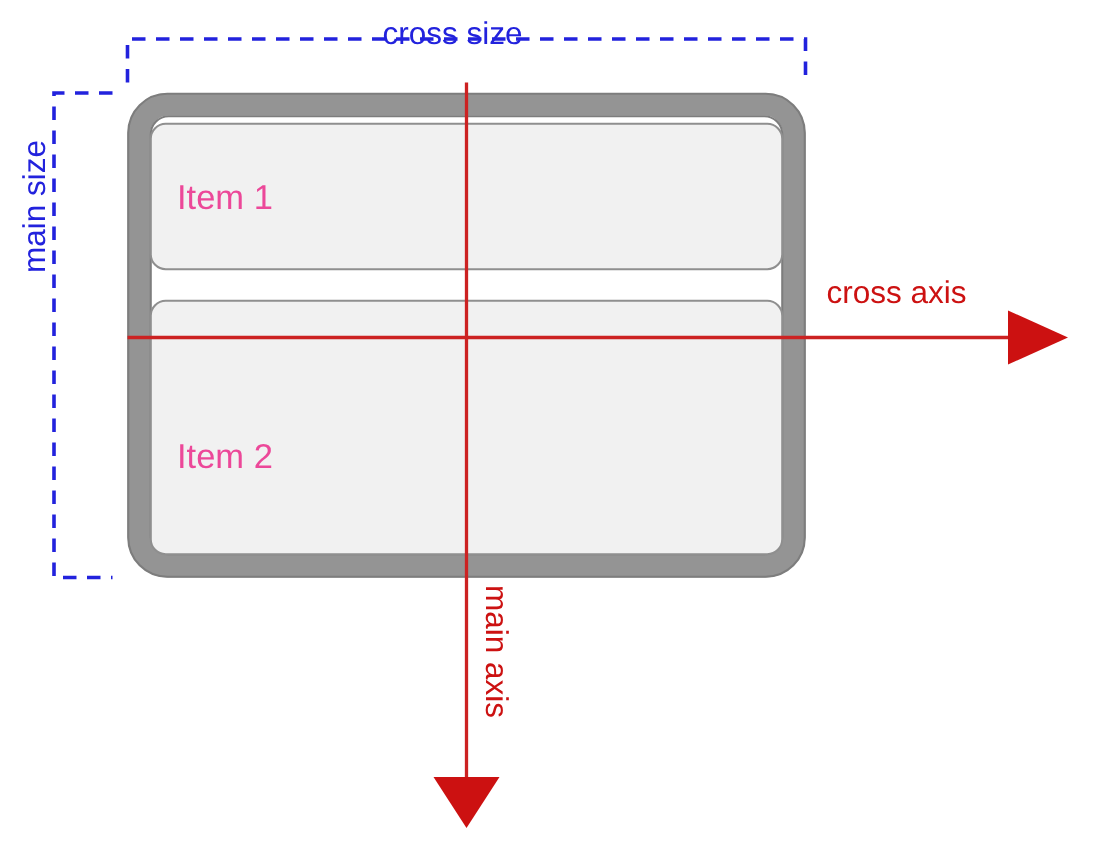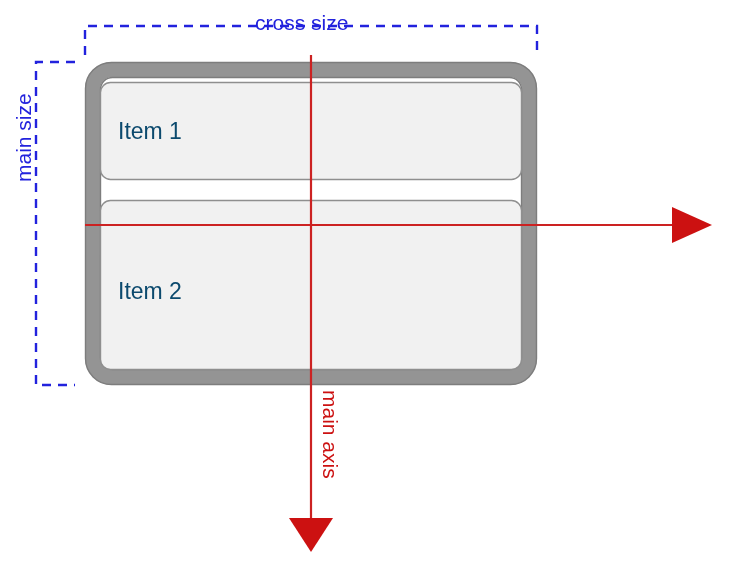--- a/index.html
+++ b/index.html
@@ -32,39 +32,39 @@
   }
   .lbl-blue {
     color: #2222dd;
     font-size: 21px;
   }
   .lbl-red {
     color: #cc1111;
     font-size: 21px;
   }
   .lbl-item {
-    color: #0c4a6e;
+    color: #ec4899;
     font-size: 23px;
   }
   #label-cross-size { left: 255px; top: 12px; }
   #label-main-size {
     left: 13px;
     top: 182px;
     transform: rotate(-90deg);
     transform-origin: left top;
   }
   #label-cross-axis { left: 551px; top: 185px; }
   #label-main-axis {
     left: 341px;
     top: 390px;
     transform: rotate(90deg);
     transform-origin: left top;
   }
   #label-item-1 { left: 118px; top: 120px; }
-  #label-item-2 { left: 118px; top: 280px; }
+  #label-item-2 { left: 118px; top: 293px; }
 </style>
 </head>
 <body>
 
 <div id="stage">
 
   <svg id="diagram-svg" viewBox="0 0 736 578">
 
     <g>
       <path d="M 85 55 L 85 26 L 537 26 L 537 55" fill="none" stroke="#2222dd" stroke-width="2.4" stroke-dasharray="9,7" stroke-linecap="butt"></path>
@@ -93,20 +93,21 @@
       <line x1="311" y1="55" x2="311" y2="522" stroke="#cc2222" stroke-width="2.2"></line>
       <polygon points="289,518 333,518 311,552" fill="#cc1111"></polygon>
     </g>
 
   </svg>
 
   <div class="lbl lbl-blue" id="label-cross-size">cross size</div>
 
   <div class="lbl lbl-blue" id="label-main-size">main size</div>
 
+  <div class="lbl lbl-red" id="label-cross-axis">cross axis</div>
 
   <div class="lbl lbl-red" id="label-main-axis">main axis</div>
 
   <div class="lbl lbl-item" id="label-item-1">Item 1</div>
 
   <div class="lbl lbl-item" id="label-item-2">Item 2</div>
 
 </div>
 
 </body></html>

